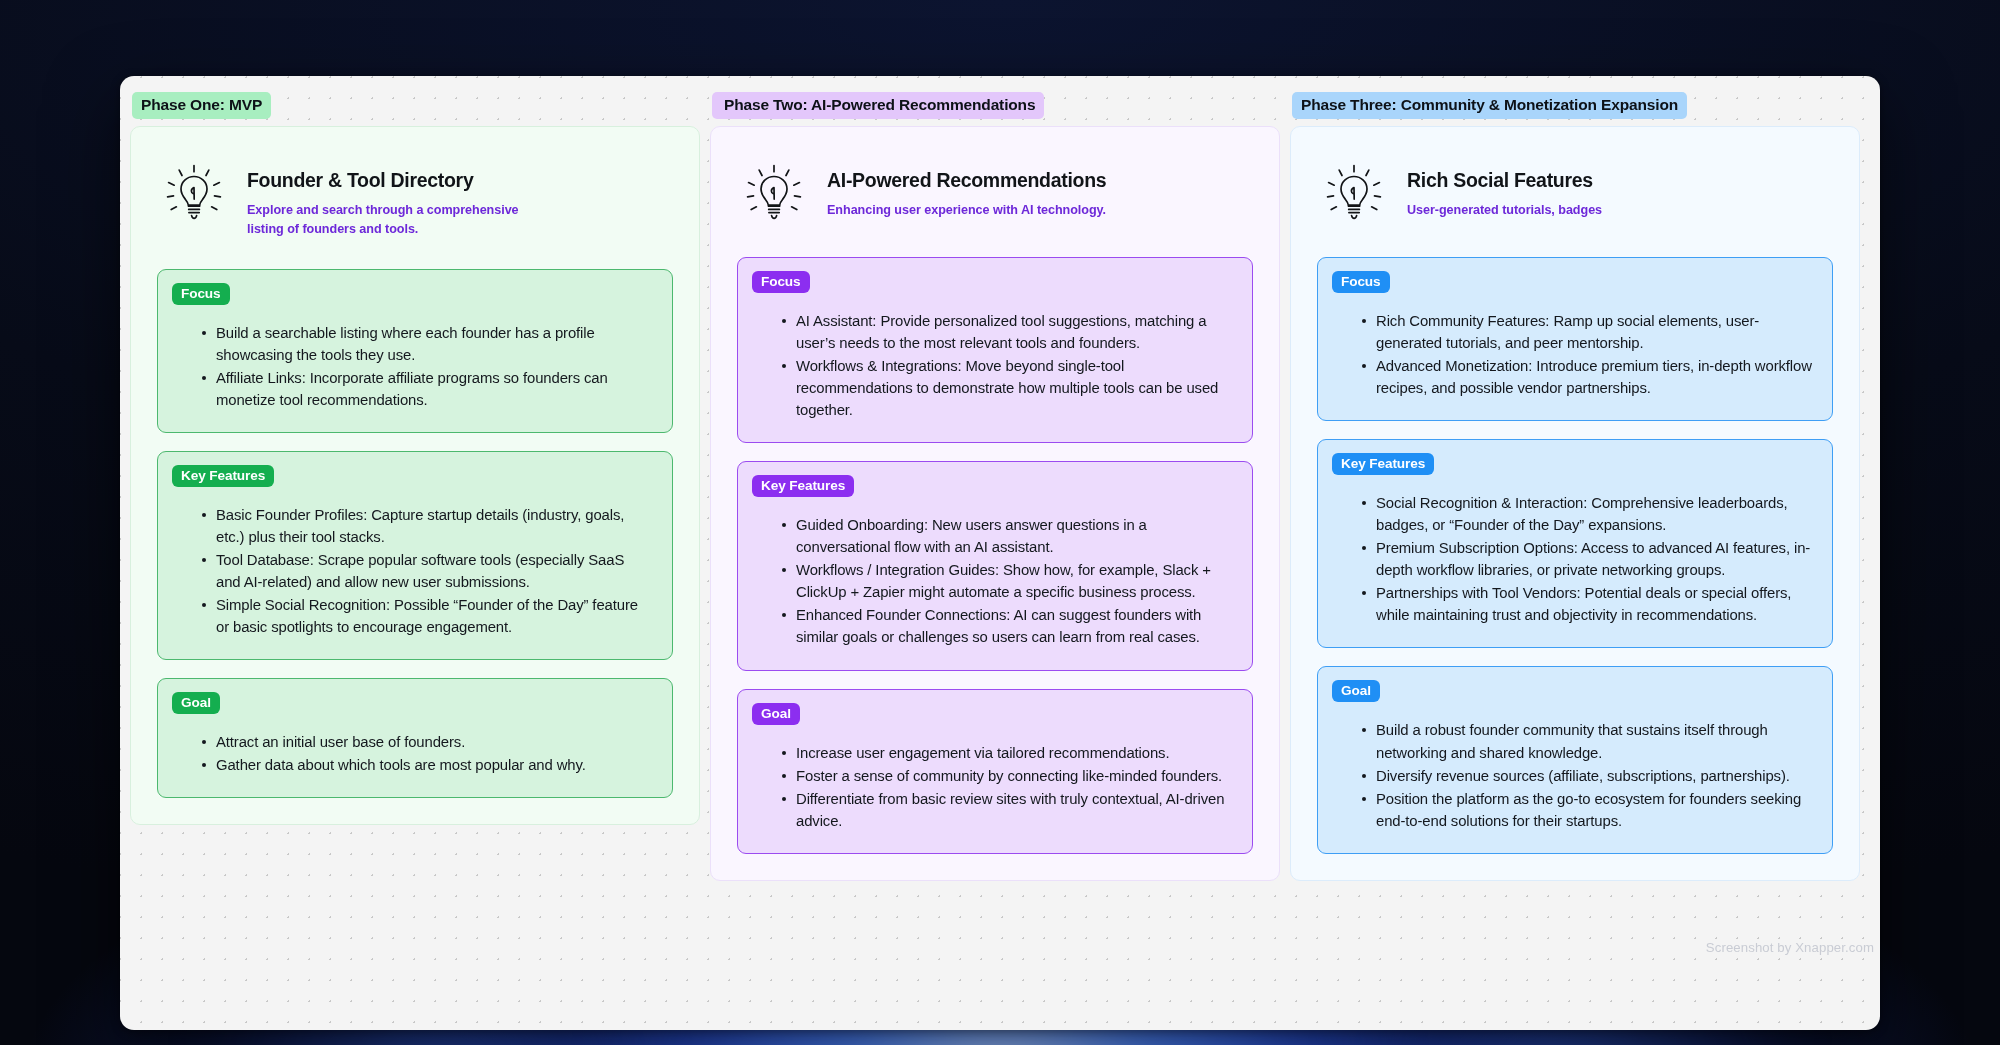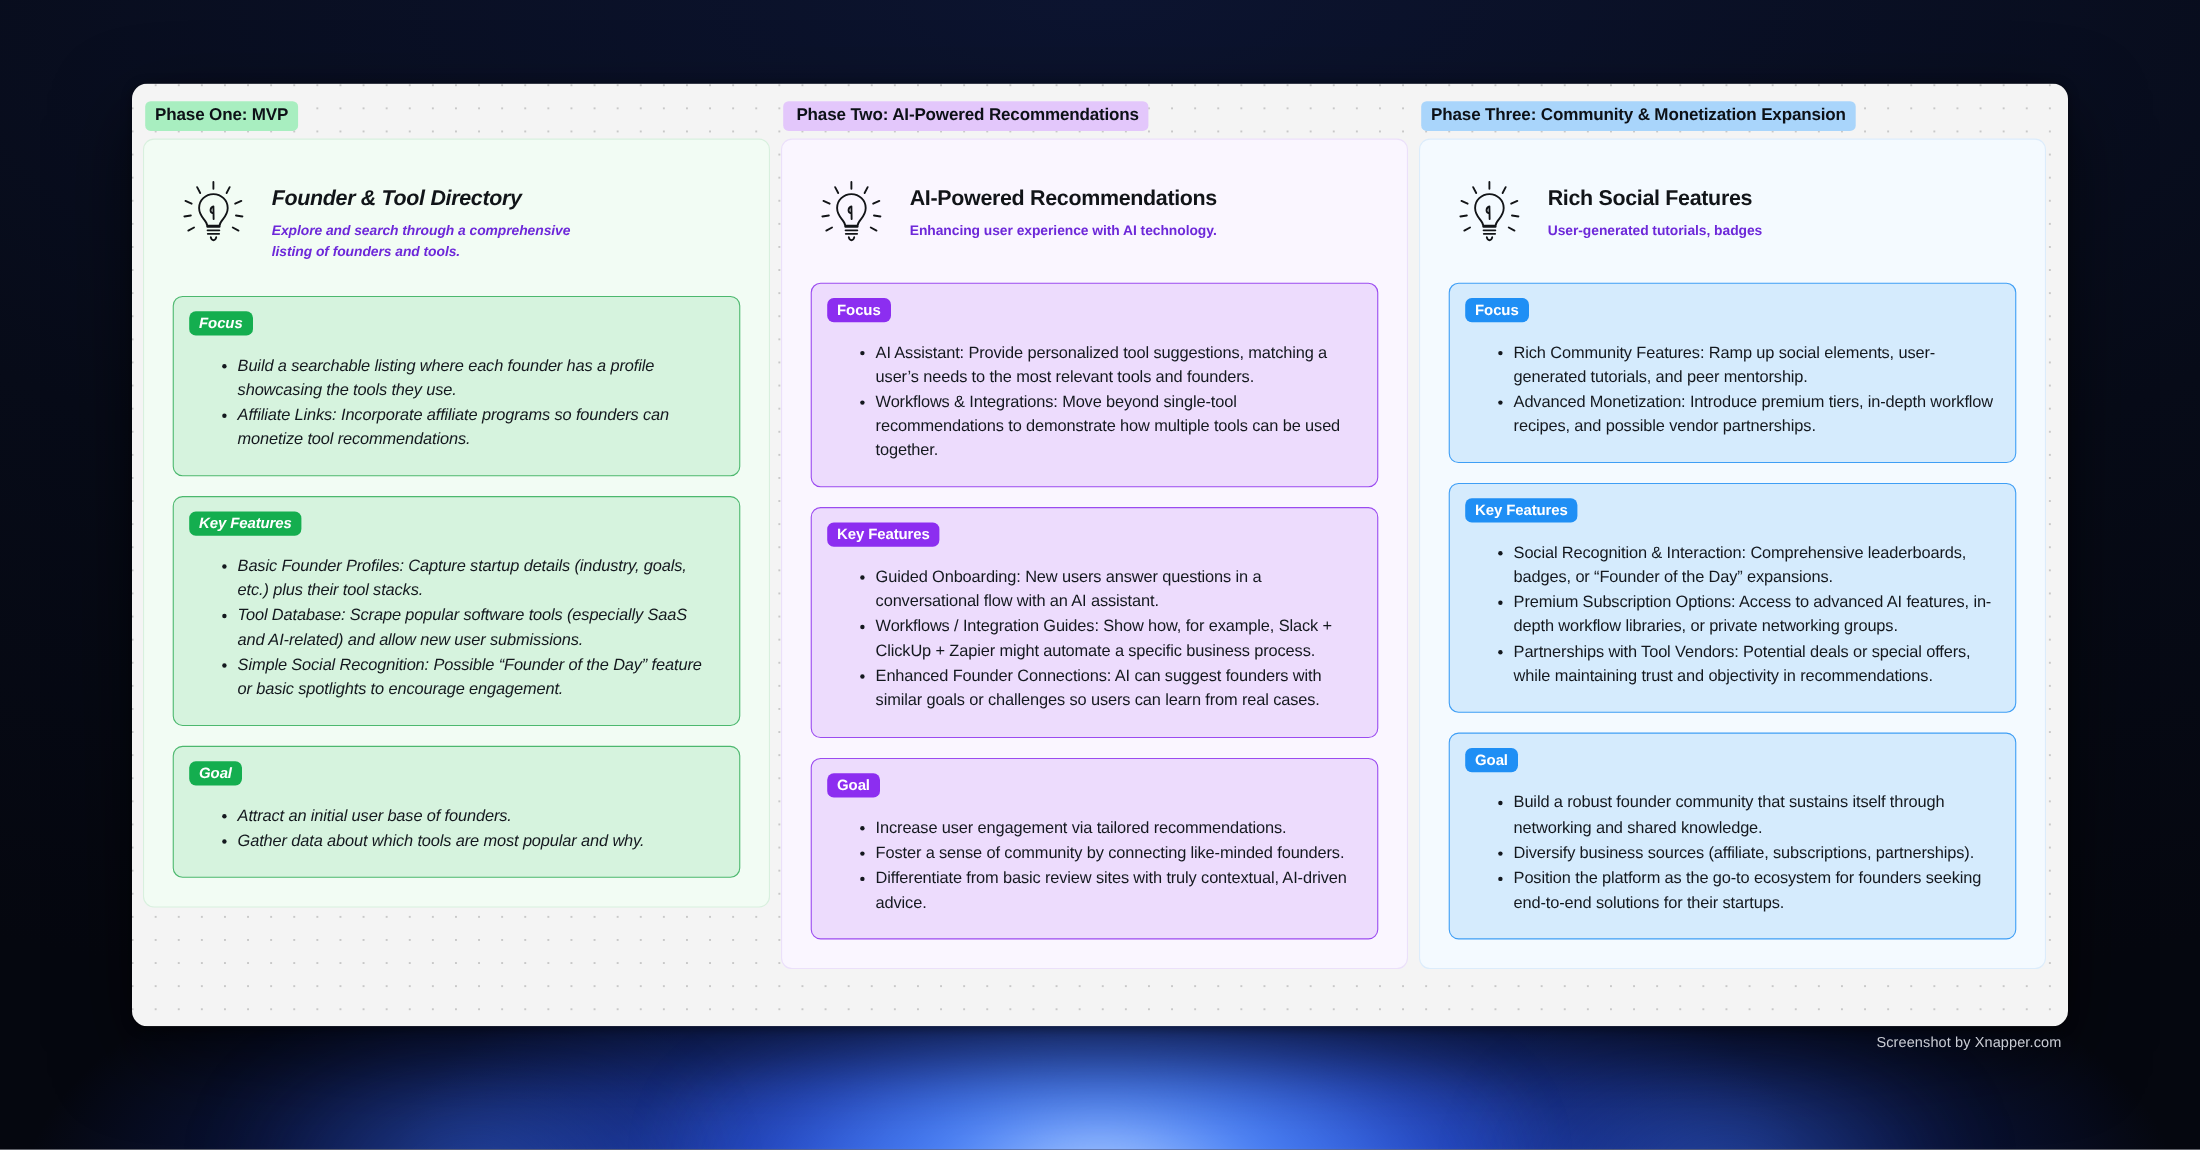--- a/index.html
+++ b/index.html
@@ -48,21 +48,21 @@
     background: radial-gradient(ellipse at center, rgba(60,110,230,0.45) 0%, rgba(30,60,160,0.12) 60%, rgba(0,0,0,0) 80%);
     filter: blur(30px);
   }
 
   
   .board {
     position: absolute;
     left: 120px;
     top: 76px;
     width: 1760px;
-    height: 857px;
+    height: 954px;
     background: #f4f4f4;
     border-radius: 14px;
     box-shadow: 0 26px 70px rgba(0,0,0,0.55), 0 2px 10px rgba(0,0,0,0.4);
     background-image:
       radial-gradient(circle, rgba(0,0,0,0.18) 1px, transparent 1px);
     background-size: 21px 21px;
     background-position: 11px 12px;
     padding: 10px;
     display: flex;
     gap: 10px;
@@ -96,21 +96,21 @@
   .phase-label.blue   { background: #a9d5fb; }
 
   .phase-card {
     border-radius: 10px;
     border: 1px solid rgba(0,0,0,0.07);
     padding: 22px 26px 26px 26px;
     display: flex;
     flex-direction: column;
     gap: 18px;
   }
-  .phase-card.green  { background: #f2fcf4; border-color: #d8f0de; font-style: italic; }
+  .phase-card.green  { background: #f2fcf4; border-color: #d8f0de; }
   .phase-card.purple { background: #faf6ff; border-color: #ebe0fa; }
   .phase-card.blue   { background: #f4faff; border-color: #dcecfb; }
 
   
   .card-head {
     display: flex;
     align-items: flex-start;
     gap: 22px;
     padding: 10px 4px 12px 6px;
   }
@@ -336,21 +336,21 @@
             <li>Social Recognition &amp; Interaction: Comprehensive leaderboards, badges, or “Founder of the Day” expansions.</li>
             <li>Premium Subscription Options: Access to advanced AI features, in-depth workflow libraries, or private networking groups.</li>
             <li>Partnerships with Tool Vendors: Potential deals or special offers, while maintaining trust and objectivity in recommendations.</li>
           </ul>
   </div>
 
   <div class="section blue">
     <span class="section-badge blue">Goal</span>
     <ul class="bullets">
             <li>Build a robust founder community that sustains itself through networking and shared knowledge.</li>
-            <li>Diversify business sources (affiliate, subscriptions, partnerships).</li>
+            <li>Diversify revenue sources (affiliate, subscriptions, partnerships).</li>
             <li>Position the platform as the go-to ecosystem for founders seeking end-to-end solutions for their startups.</li>
           </ul>
   </div>
 </div>
   </div>
 </div>
 
 <div class="watermark">Screenshot by Xnapper.com</div>
 
 </body></html>

